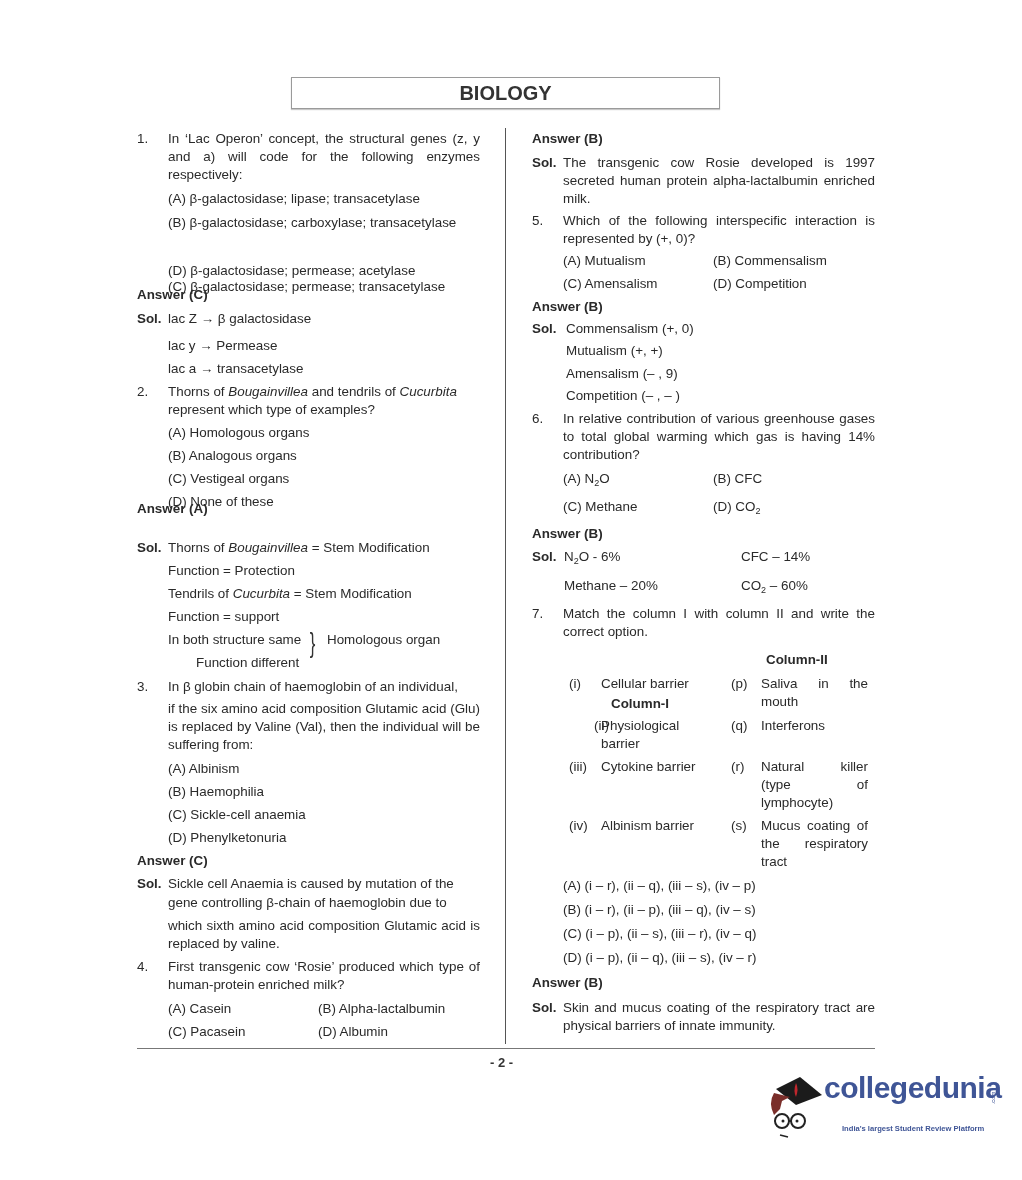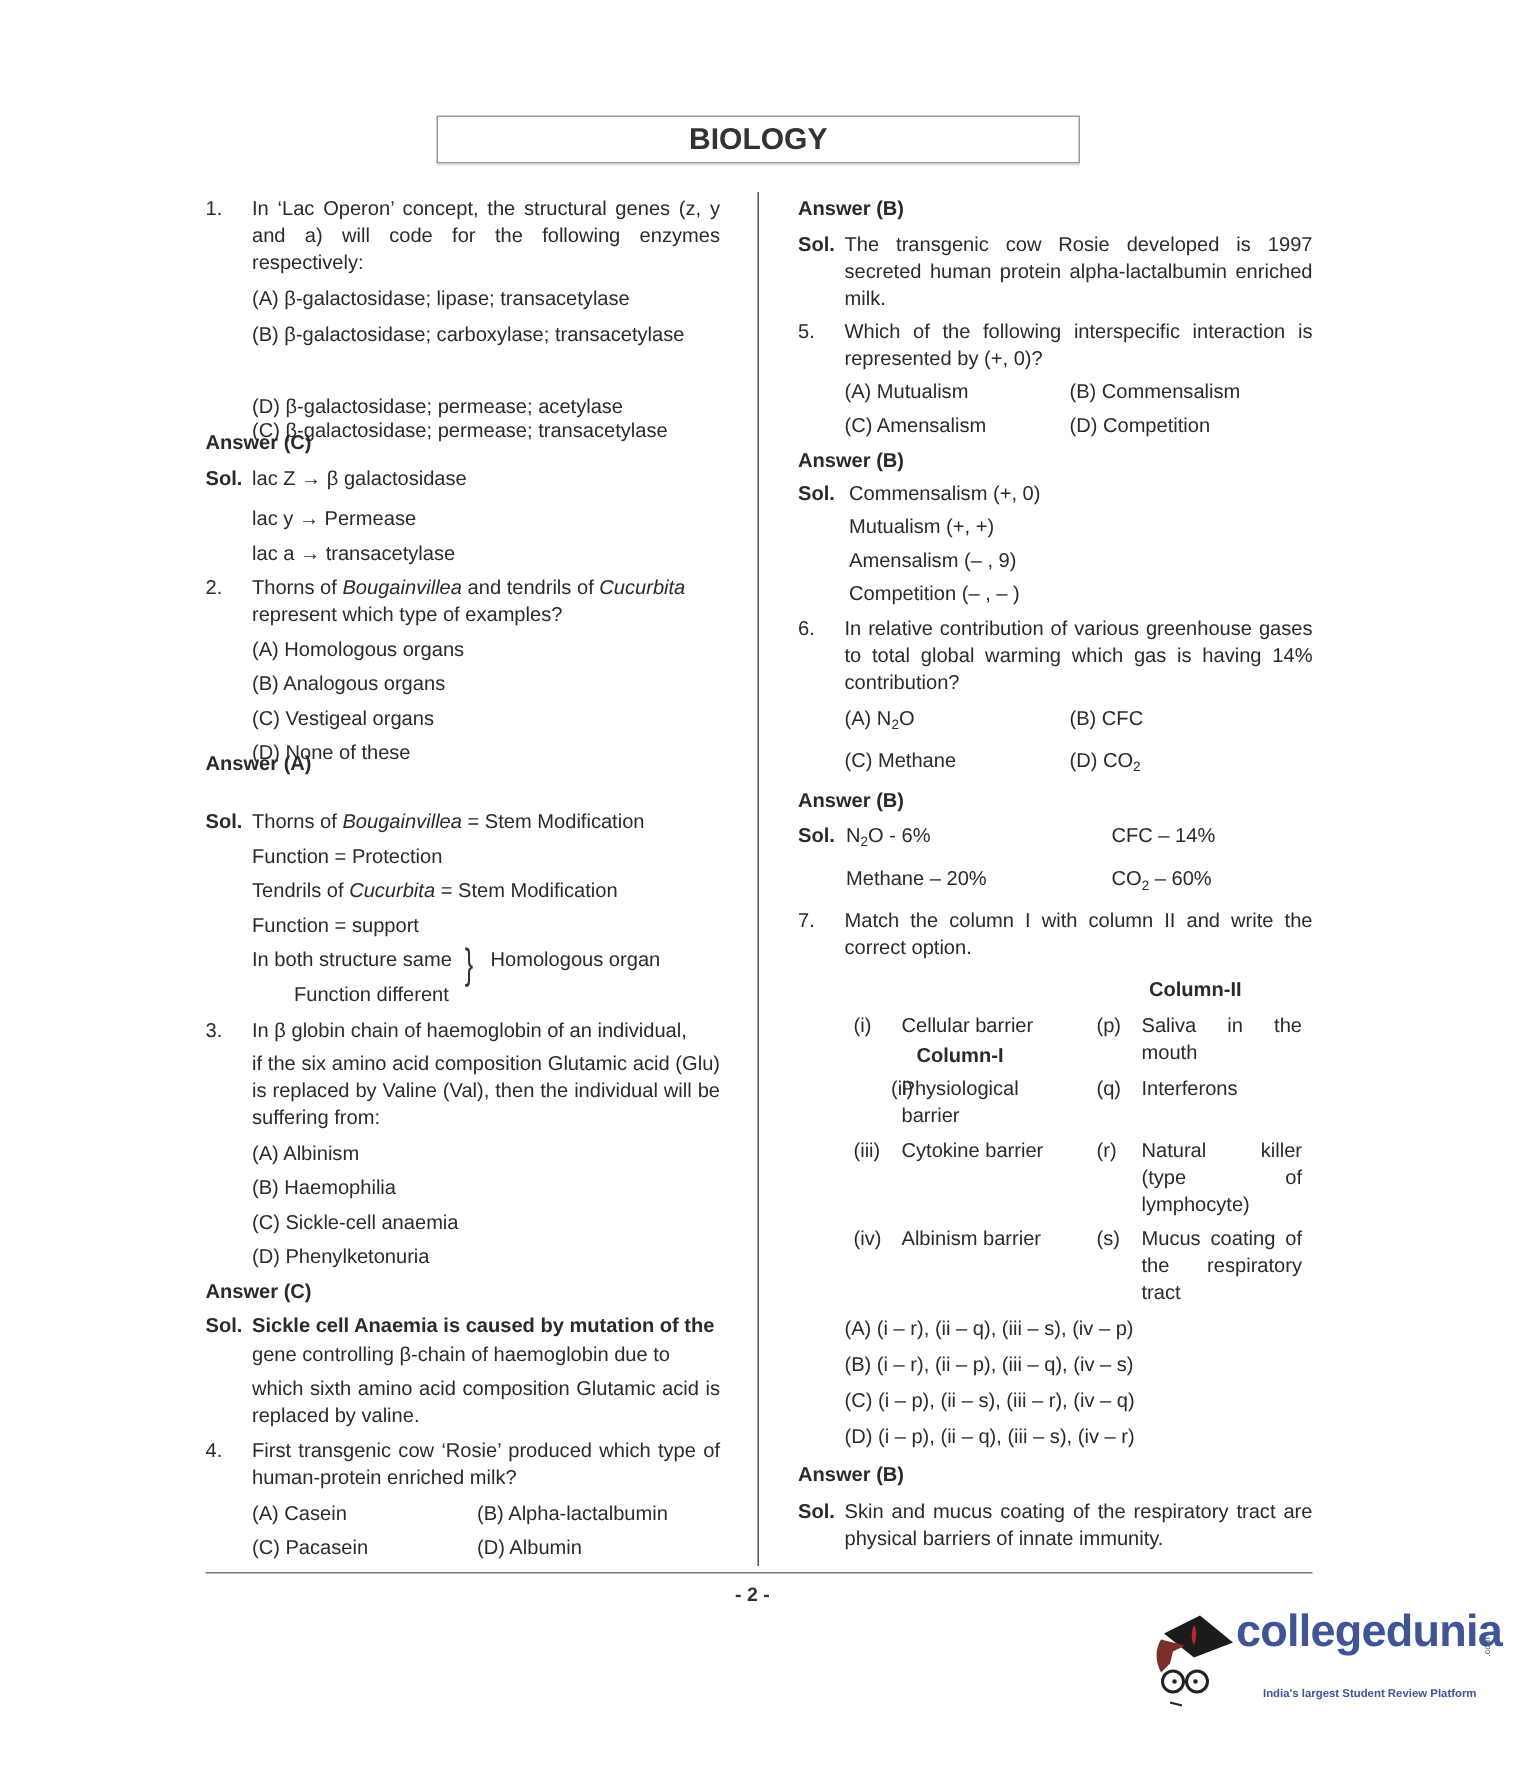--- a/index.html
+++ b/index.html
@@ -77,21 +77,21 @@
 <div>
   <span class="abs" style="left:137px;top:678px;">3.</span>
   <div class="abs" style="left:168px;top:678px;">In β globin chain of haemoglobin of an individual,</div>
   <div class="abs just" style="left:168px;top:700px;width:312px;">if the six amino acid composition Glutamic acid (Glu) is replaced by Valine (Val), then the individual will be suffering from:</div>
   <div class="abs" style="left:168px;top:760px;">(A)  Albinism</div>
   <div class="abs" style="left:168px;top:783px;">(B)  Haemophilia</div>
   <div class="abs" style="left:168px;top:806px;">(C)  Sickle-cell anaemia</div>
   <div class="abs" style="left:168px;top:829px;">(D)  Phenylketonuria</div>
   <div class="abs bold" style="left:137px;top:852px;">Answer (C)</div>
   <span class="abs bold" style="left:137px;top:875px;">Sol.</span>
-  <div class="abs" style="left:168px;top:875px;font-weight:bold;">Sickle cell Anaemia is caused by mutation of the</div>
+  <div class="abs" style="left:168px;top:875px;">Sickle cell Anaemia is caused by mutation of the</div>
   <div class="abs just" style="left:168px;top:894px;width:312px;">gene controlling  β-chain of haemoglobin due to</div>
   <div class="abs just" style="left:168px;top:917px;width:312px;">which sixth amino acid composition Glutamic acid is replaced by valine.</div>
 </div>
 
 <div>
   <span class="abs" style="left:137px;top:958px;">4.</span>
   <div class="abs just" style="left:168px;top:958px;width:312px;">First transgenic cow ‘Rosie’ produced which type of human-protein enriched milk?</div>
   <div class="abs" style="left:168px;top:1000px;">(A)  Casein</div>
   <div class="abs" style="left:318px;top:1000px;">(B)  Alpha-lactalbumin</div>
   <div class="abs" style="left:168px;top:1023px;">(C)  Pacasein</div>

